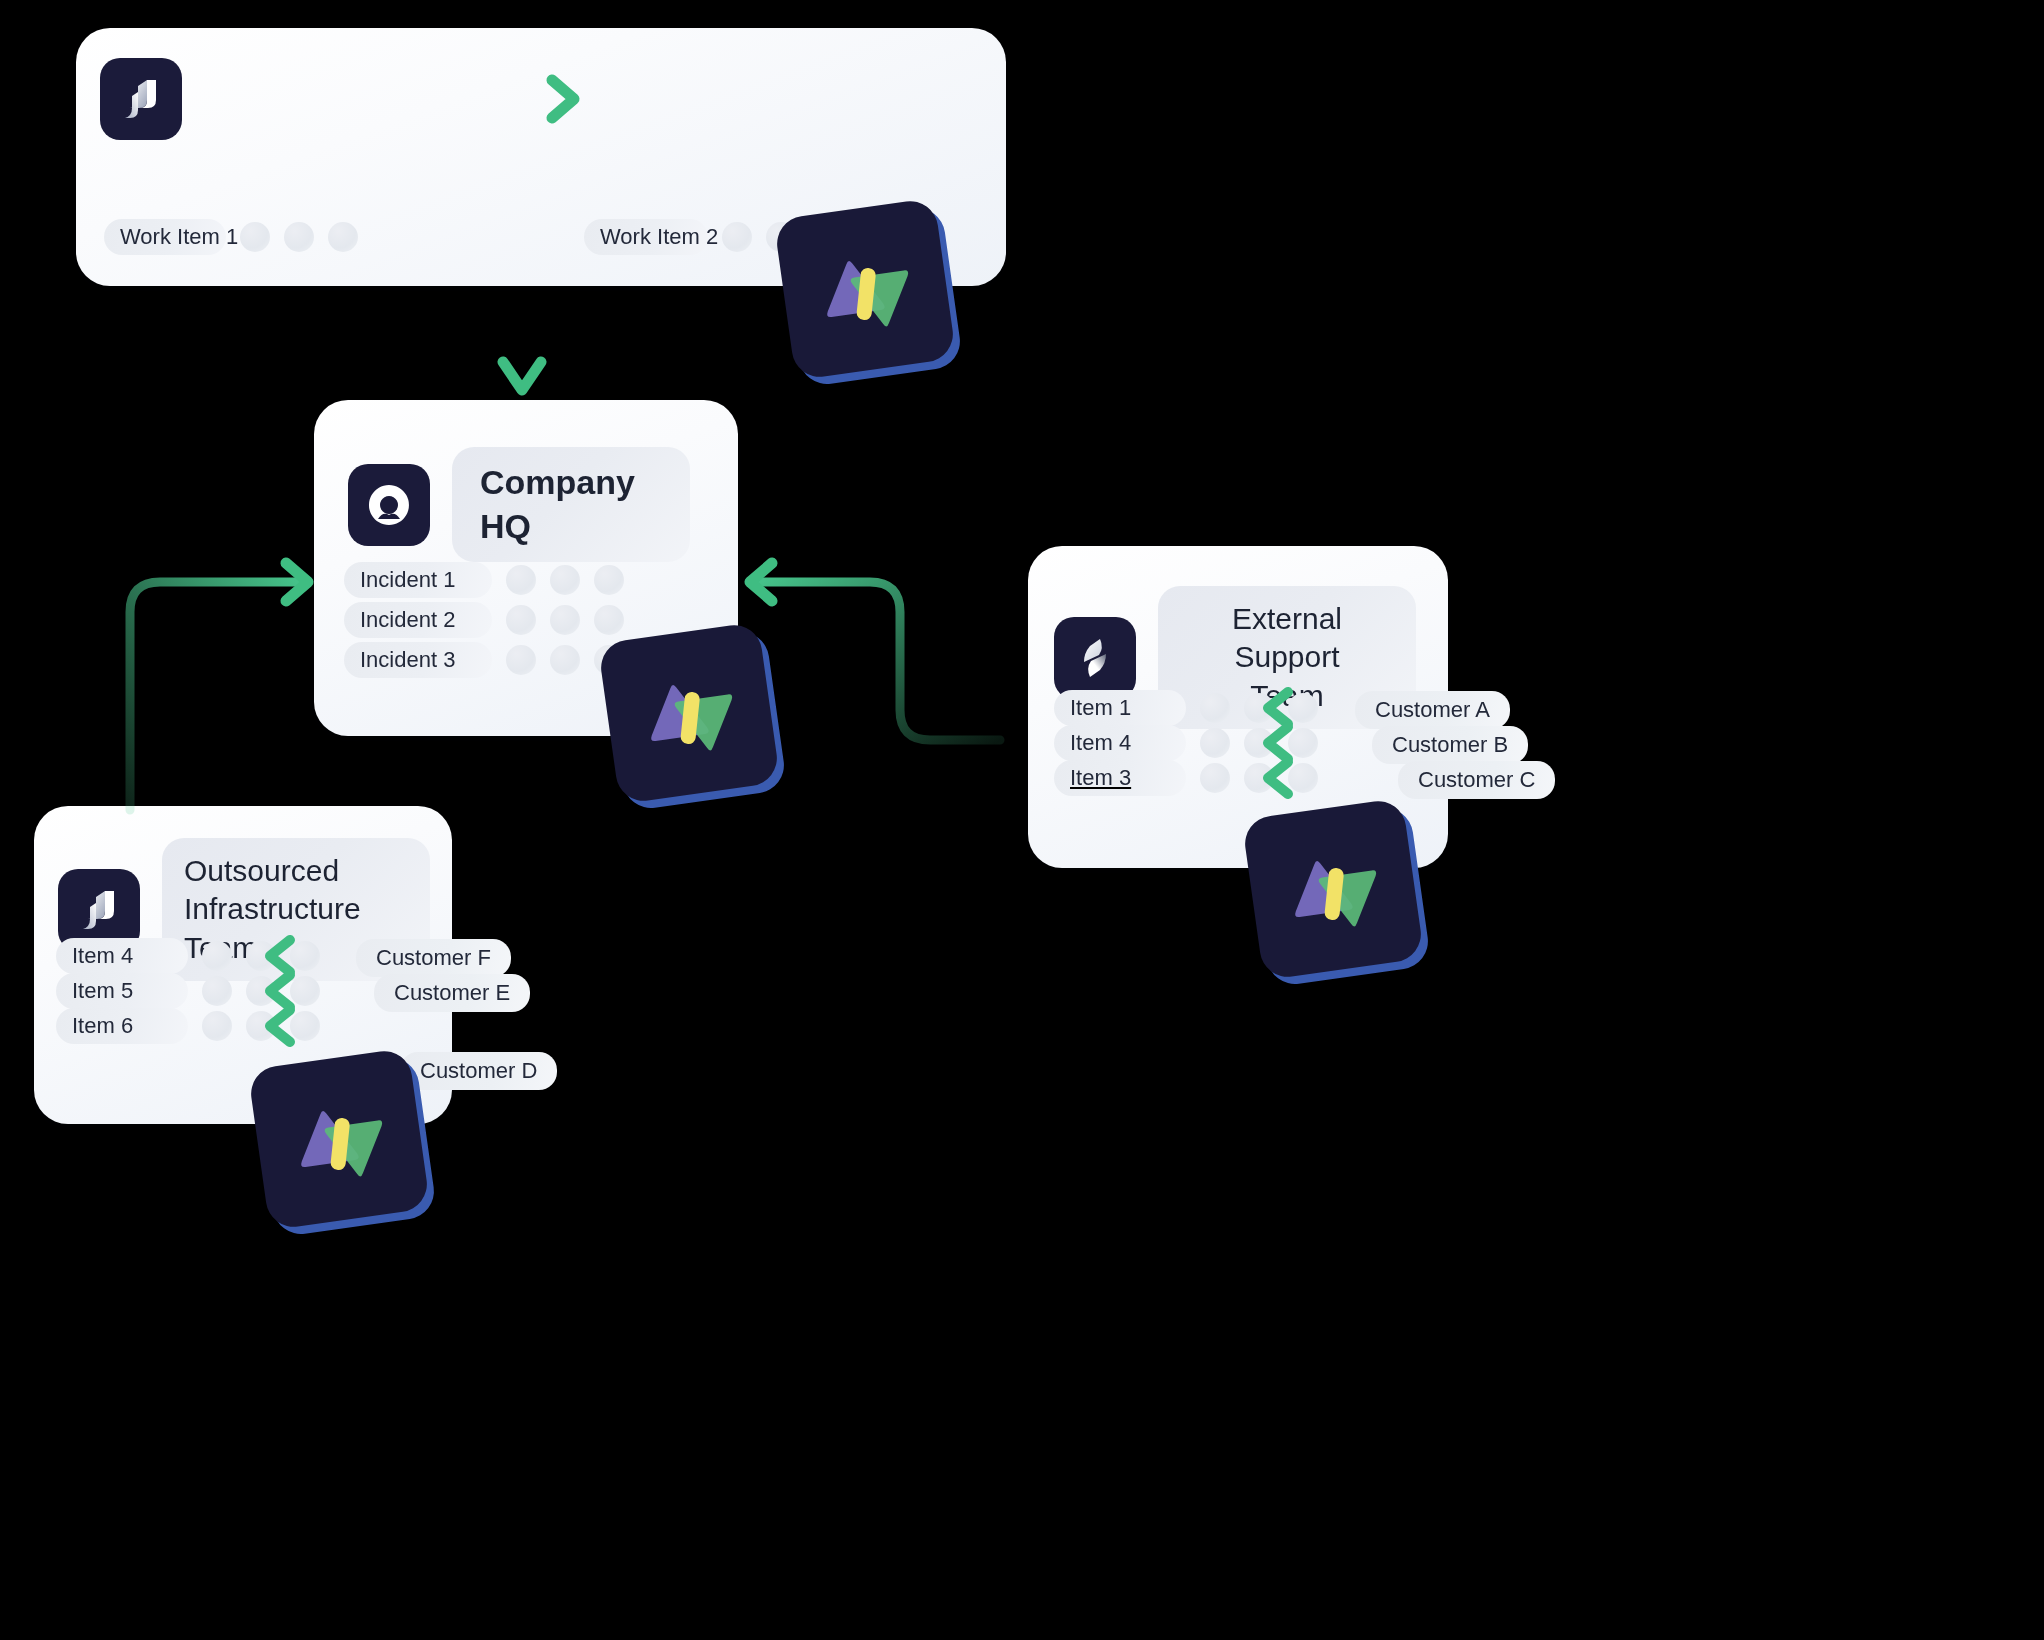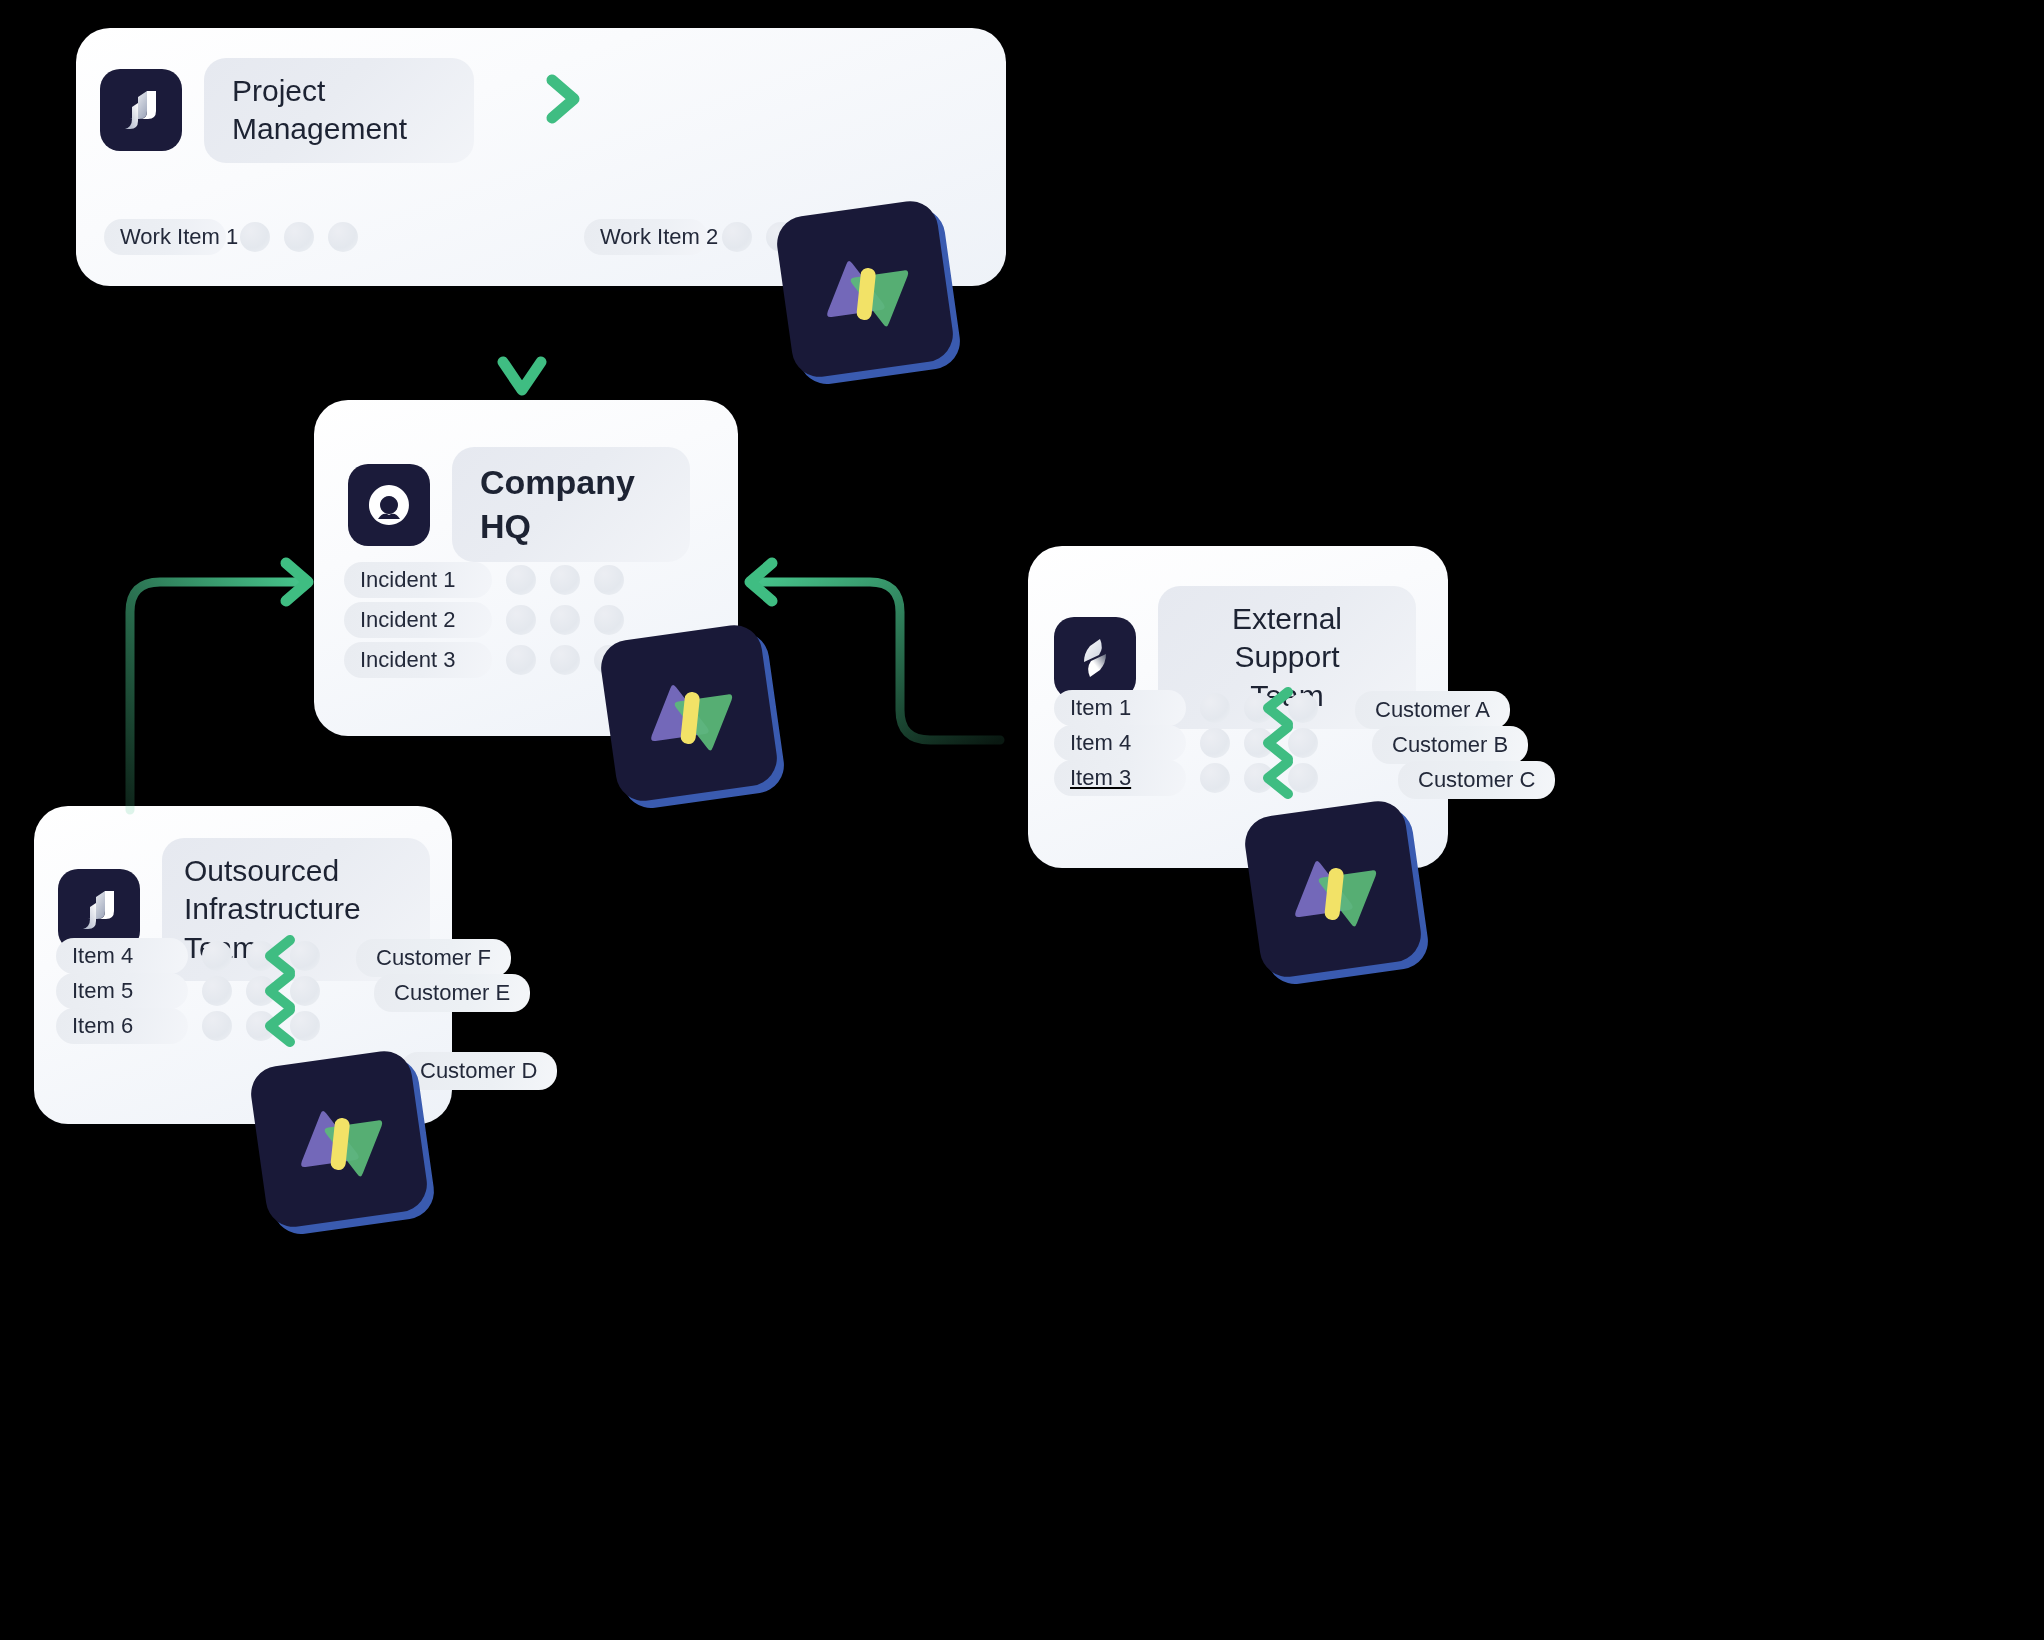--- a/index.html
+++ b/index.html
@@ -124,24 +124,20 @@
           </linearGradient>
           <linearGradient id="jg2" x1="1" y1="0" x2="0" y2="1">
             <stop offset="0" stop-color="#ffffff"></stop>
               <stop offset="1" stop-color="#a8b0c4"></stop>
           </linearGradient>
         </defs>
         <path d="M40 6 L40 26 Q40 34 32 34 L24 34 Q31 34 31 26 L31 6 Z" fill="#ffffff"></path>
         <path d="M31 6 L31 26 Q31 34 23 34 L14 34 Q22 34 22 26 L22 12 Z" fill="url(#jg1)"></path>
         <path d="M22 18 L22 36 Q22 44 14 44 L9 44 Q16 42 16 34 L16 22 Z" fill="url(#jg2)"></path>
       </svg>
-    </div>
-    <div class="title-pill" style="width:270px;">
-      <span class="t">Project
-Management</span>
     </div>
   </div>
 
 
   <div class="row" style="left:104px; top:219px;">
     <div class="row-pill" style="width:122px;">
       <span>Work Item 1</span>
     </div>
     <div class="dots">
       <span class="dot"></span>

